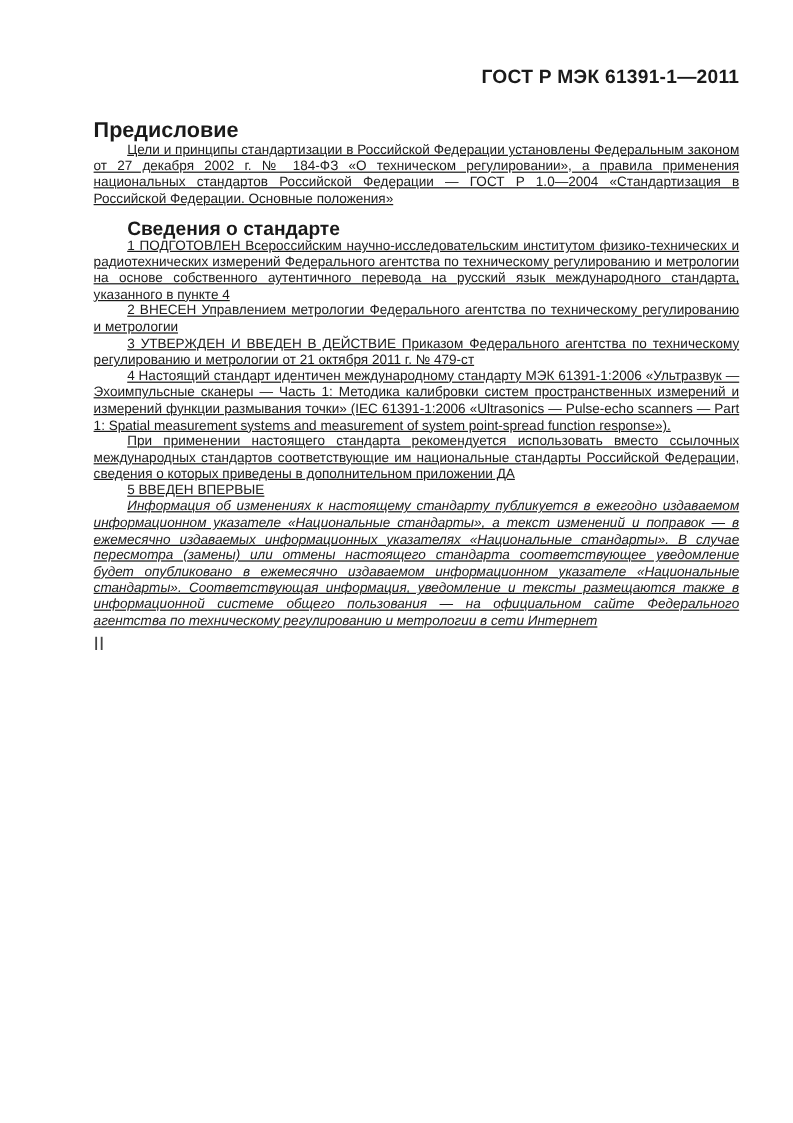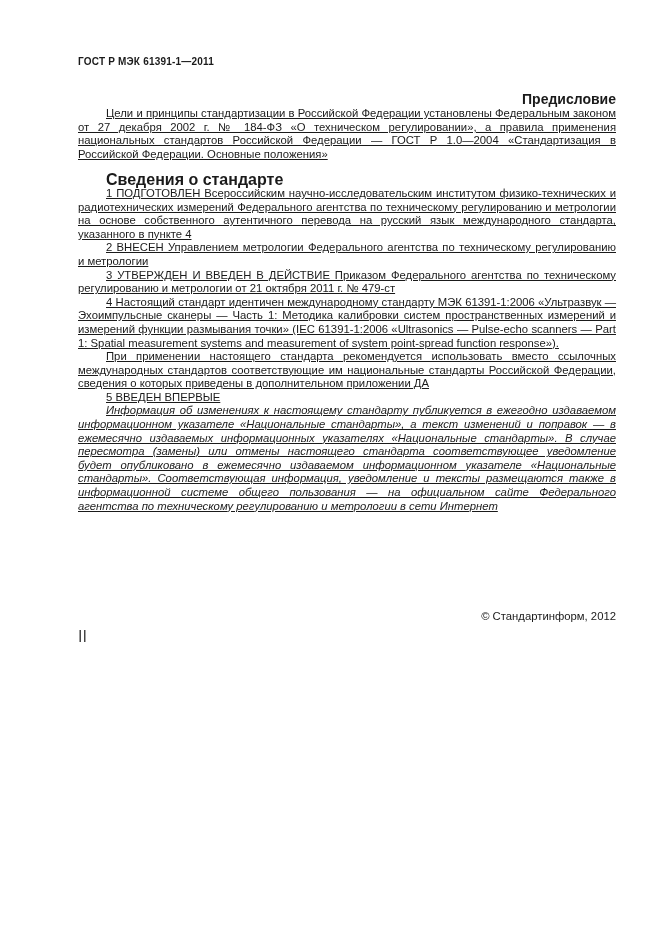--- a/index.html
+++ b/index.html
@@ -13,28 +13,29 @@
     width: 661px;
     height: 936px;
     box-sizing: border-box;
     background: #ffffff;
     color: #1a1a1a;
     font-family: "Liberation Sans", "DejaVu Sans", sans-serif;
     padding: 56px 45px 0 78px;
     overflow: hidden;
   }
   .doc-code {
-    font-size: 10px;
+    font-size: 16px;
     font-weight: bold;
     letter-spacing: 0.2px;
+    text-align: right;
   }
   .title {
     margin: 24px 0 0 0;
-    text-align: right;
-    font-size: 14px;
+    text-align: left;
+    font-size: 18px;
     font-weight: bold;
   }
   p.body {
     margin: 0;
     font-size: 11.3px;
     line-height: 13.6px;
     text-align: justify;
     text-decoration: underline;
   }
   .indent { text-indent: 28px; }
@@ -88,18 +89,17 @@
 
   <p class="body indent mt-item">4 Настоящий стандарт идентичен международному стандарту МЭК 61391-1:2006 «Ультразвук — Эхоимпульсные сканеры — Часть 1: Методика калибровки систем пространственных измерений и измерений функции размывания точки» (IEC 61391-1:2006 «Ultrasonics — Pulse-echo scanners — Part 1: Spatial measurement systems and measurement of system point-spread function response»).</p>
 
 
   <p class="body indent">При применении настоящего стандарта рекомендуется использовать вместо ссылочных международных стандартов соответствующие им национальные стандарты Российской Федерации, сведения о которых приведены в дополнительном приложении ДА</p>
 
   <p class="body indent mt-item5">5 ВВЕДЕН ВПЕРВЫЕ</p>
 
   <p class="body indent notice">Информация об изменениях к настоящему стандарту публикуется в ежегодно издаваемом информационном указателе «Национальные стандарты», а текст изменений и поправок — в ежемесячно издаваемых информационных указателях «Национальные стандарты». В случае пересмотра (замены) или отмены настоящего стандарта соответствующее уведомление будет опубликовано в ежемесячно издаваемом информационном указателе «Национальные стандарты». Соответствующая информация, уведомление и тексты размещаются также в информационной системе общего пользования — на официальном сайте Федерального агентства по техническому регулированию и метрологии в сети Интернет</p>
 
-  <div class="copyright-line">© Стандартинформ, 2012</div>
 
 
   <div class="page-number">II</div>
 
 </div>
 
 </body></html>

